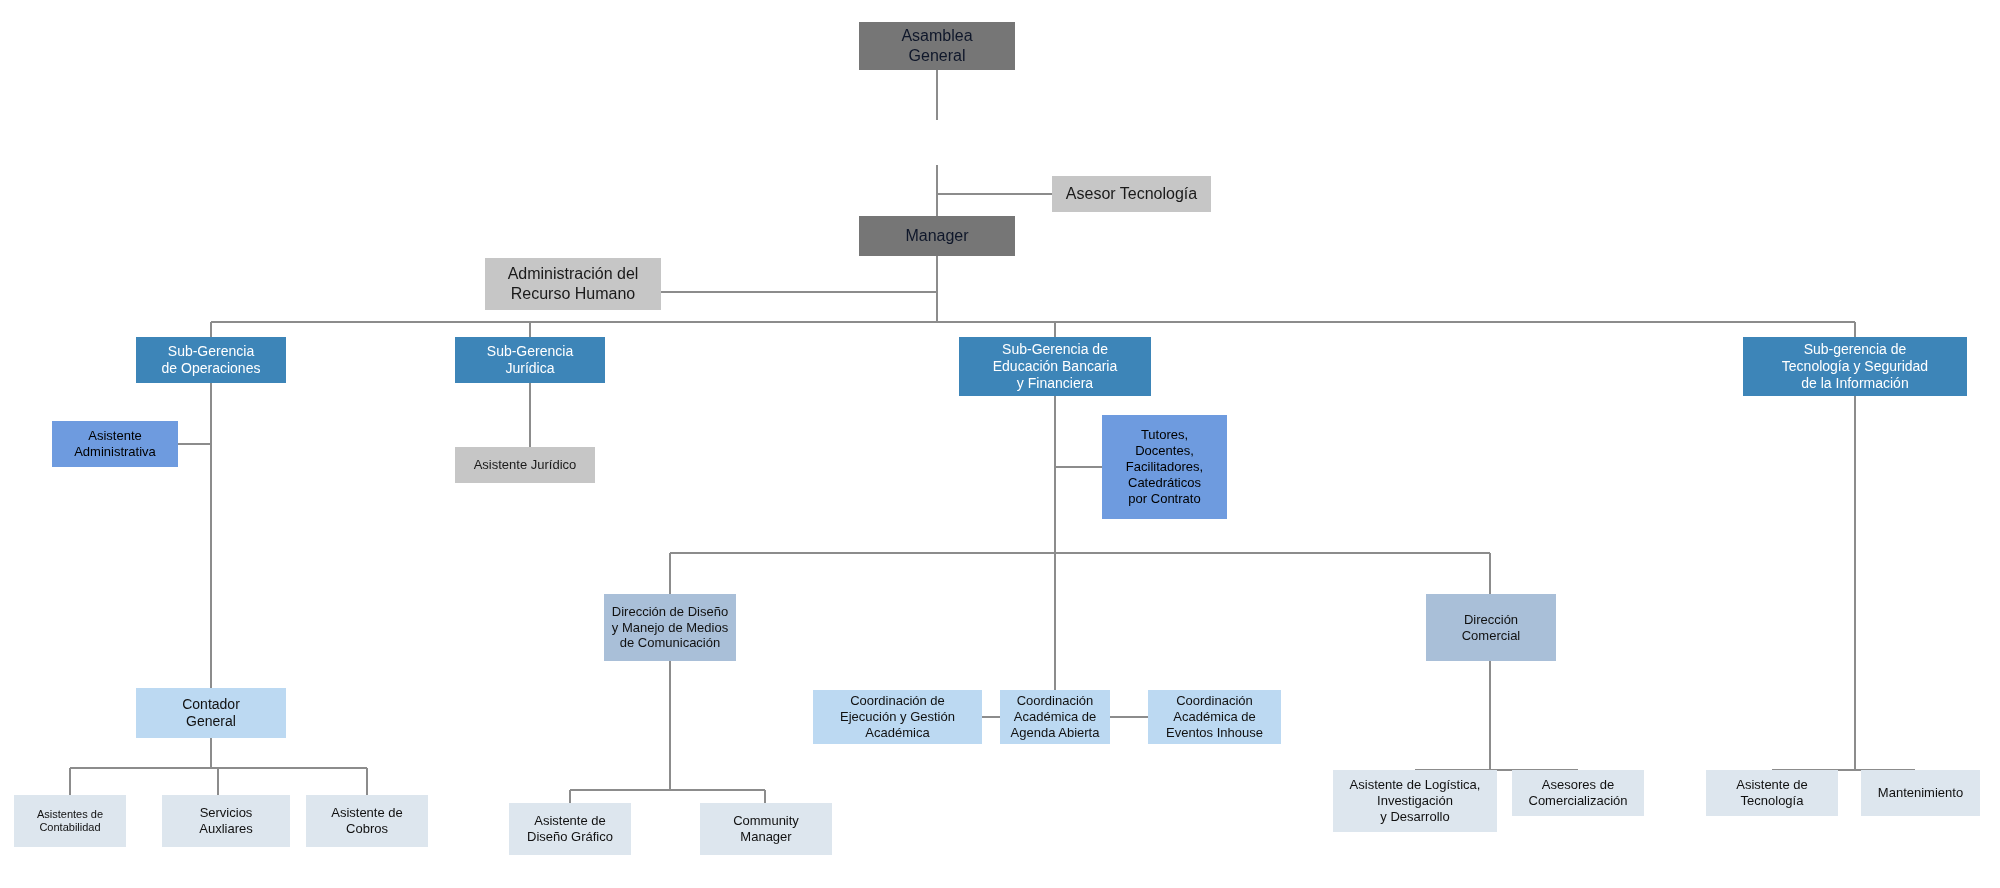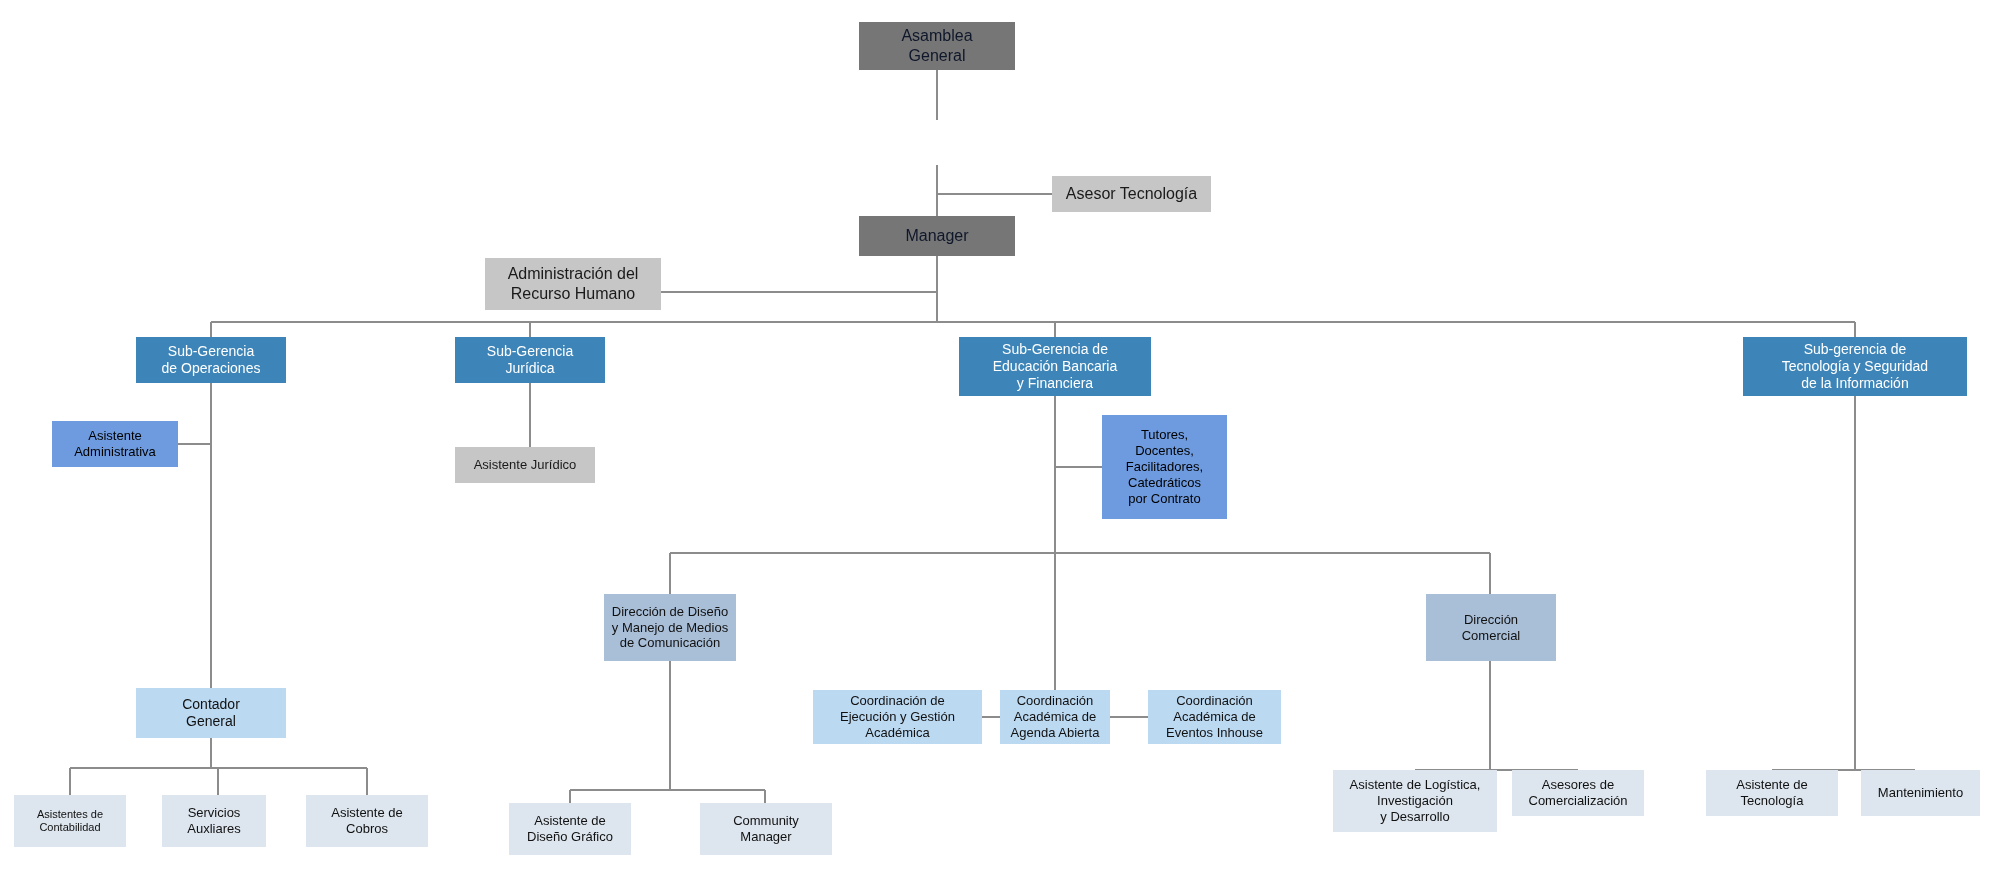--- a/index.html
+++ b/index.html
@@ -175,21 +175,21 @@
   </div>
 
   <div class="node c-lblue" style="left:1148px;top:690px;width:133px;height:54px;font-size:13px;">
     <span>Coordinación<br>Académica de<br>Eventos Inhouse</span>
   </div>
 
   <div class="node c-pale" style="left:14px;top:795px;width:112px;height:52px;font-size:11px;">
     <span>Asistentes de<br>Contabilidad</span>
   </div>
 
-  <div class="node c-pale" style="left:162px;top:795px;width:104px;height:52px;font-size:13px;">
+  <div class="node c-pale" style="left:162px;top:795px;width:128px;height:52px;font-size:13px;">
     <span>Servicios<br>Auxliares</span>
   </div>
 
   <div class="node c-pale" style="left:306px;top:795px;width:122px;height:52px;font-size:13px;">
     <span>Asistente de<br>Cobros</span>
   </div>
 
   <div class="node c-pale" style="left:509px;top:803px;width:122px;height:52px;font-size:13px;">
     <span>Asistente de<br>Diseño Gráfico</span>
   </div>

